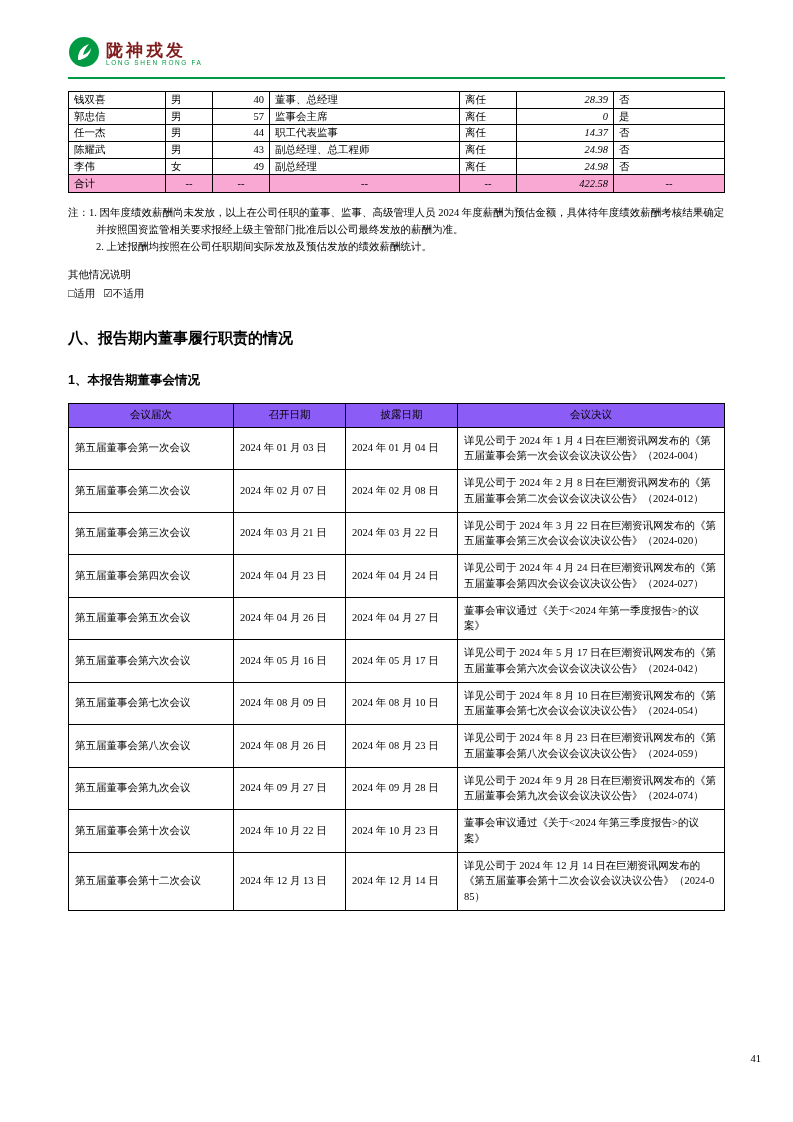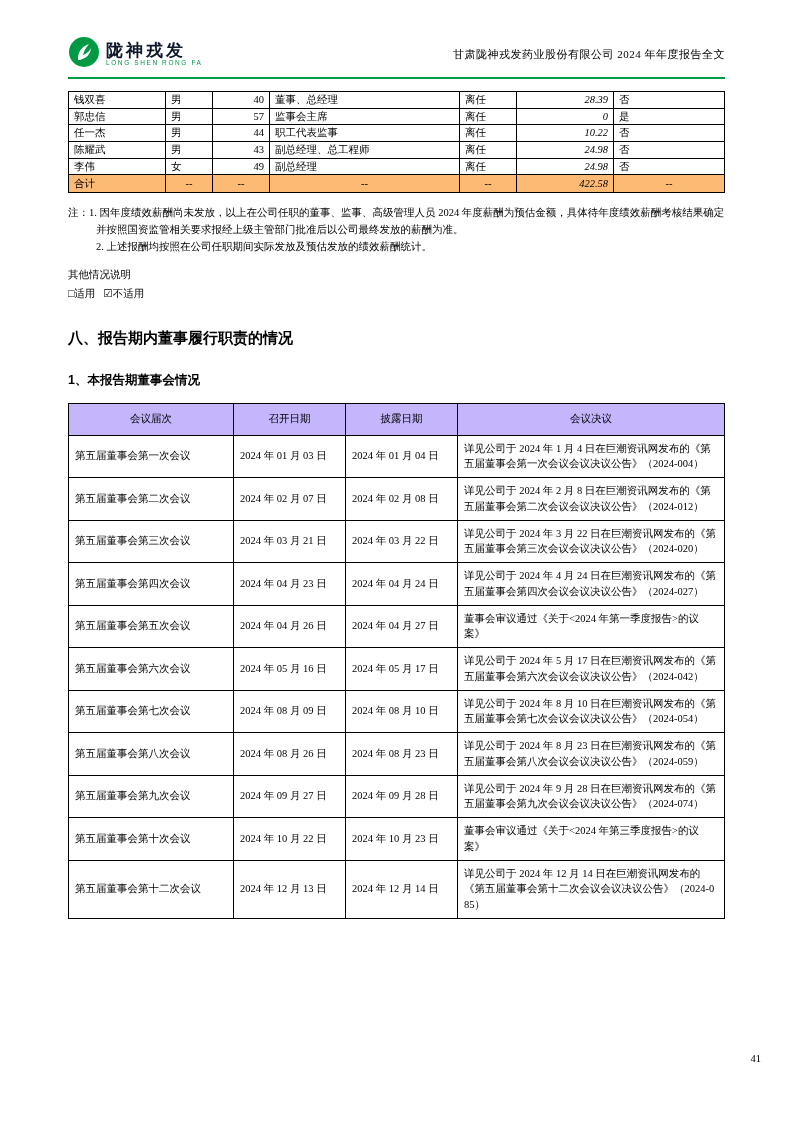--- a/index.html
+++ b/index.html
@@ -11,58 +11,58 @@
     background:#fff;
     font-family:"Liberation Serif","DejaVu Serif",serif;
     color:#000;
     padding:36px 68px 0 68px;
     overflow:hidden;
   }
   
   .hdr { display:flex; align-items:center; justify-content:space-between; }
   .brand { display:flex; align-items:center; gap:6px; }
   .brand-txt { display:flex; flex-direction:column; line-height:1.05; }
-  .brand-cn { color:#0f172a; font-weight:bold; font-size:17px; letter-spacing:3px;
+  .brand-cn { color:#7f1d1d; font-weight:bold; font-size:17px; letter-spacing:3px;
               font-family:"Liberation Sans","DejaVu Sans",sans-serif; }
   .brand-en { color:#009a44; font-size:6.5px; letter-spacing:1.6px;
               font-family:"Liberation Sans","DejaVu Sans",sans-serif; }
   .hdr-title { font-size:11px; letter-spacing:0.5px; }
   .hdr-rule { border:none; border-top:2px solid #009a44; margin-top:5px; }
 
   
   table { border-collapse:collapse; width:100%; table-layout:fixed; }
   td, th { border:1px solid #000; font-size:10.5px; font-weight:normal;
            padding:1px 5px; word-break:break-all; vertical-align:middle; }
 
   
   .salary-table { margin-top:12px; }
   .salary-table td { height:16px; line-height:1.3; }
   .salary-table td:nth-child(3) { text-align:right; }
   .salary-table td:nth-child(6) { text-align:right;font-style:italic; }
-  .salary-table tbody.total td { background:#fdba74; text-align:center; height:18px; }
+  .salary-table tbody.total td { background:#f9a8d4; text-align:center; height:18px; }
   .salary-table tbody.total td:nth-child(1) { text-align:left; }
   .salary-table tbody.total td:nth-child(6) { text-align:right; }
 
   
   .notes { margin-top:12px; font-size:10.5px; line-height:1.6; }
   .note-1 { padding-left:28px; text-indent:-28px; }
   .note-2 { padding-left:28px; }
   .other-label { margin-top:12px; font-size:10.5px; }
   .apply-line { margin-top:5px; font-size:10.5px; }
   .apply-line .chk { margin-right:8px; }
 
   
   .sec-title { margin-top:28px; font-size:15px; font-weight:bold;
                font-family:"Liberation Sans","DejaVu Sans",sans-serif; }
   .sub-title { margin-top:24px; font-size:12.5px; font-weight:bold;
                font-family:"Liberation Sans","DejaVu Sans",sans-serif; }
 
   
   .meetings-table { margin-top:14px; }
-  .meetings-table th { background:#c4b5fd; text-align:center; height:32px; }
+  .meetings-table th { background:#8b5cf6; text-align:center; height:24px; }
   .meetings-table td { padding:5px 6px; line-height:1.5; }
   .meetings-table td:nth-child(1) { padding-left:6px; }
 
   
   .page-number { position:absolute; right:32px; top:1053px; font-size:10.5px; }
 </style>
 </head>
 <body>
 
 <div class="page">
@@ -73,21 +73,20 @@
         <svg width="32" height="32" viewBox="0 0 32 32">
           <circle cx="16" cy="16" r="15" fill="#009a44"></circle>
           <path d="M10 24 Q9.5 12 21 8 Q16 14 15 19 Q20 17.5 23 12 Q22.5 21 12 24 Z" fill="#ffffff"></path>
         </svg>
       </span>
       <span class="brand-txt">
         <span class="brand-cn">陇神戎发</span>
         <span class="brand-en">LONG SHEN RONG FA</span>
       </span>
     </div>
-    <div class="hdr-title">甘肃陇神戎发药业股份有限公司 2024 年年度报告全文</div>
   </div>
   <hr class="hdr-rule">
 
   <table class="salary-table">
     <colgroup>
       <col style="width:97px">
         <col style="width:47px">
         <col style="width:57px">
       <col style="width:190px">
         <col style="width:57px">
@@ -112,21 +111,21 @@
           <td>离任</td>
           <td>0</td>
           <td>是</td>
         </tr>
         <tr>
           <td>任一杰</td>
           <td>男</td>
           <td>44</td>
           <td>职工代表监事</td>
           <td>离任</td>
-          <td>10.22</td>
+          <td>14.37</td>
           <td>否</td>
         </tr>
         <tr>
           <td>陈耀武</td>
           <td>男</td>
           <td>43</td>
           <td>副总经理、总工程师</td>
           <td>离任</td>
           <td>24.98</td>
           <td>否</td>

